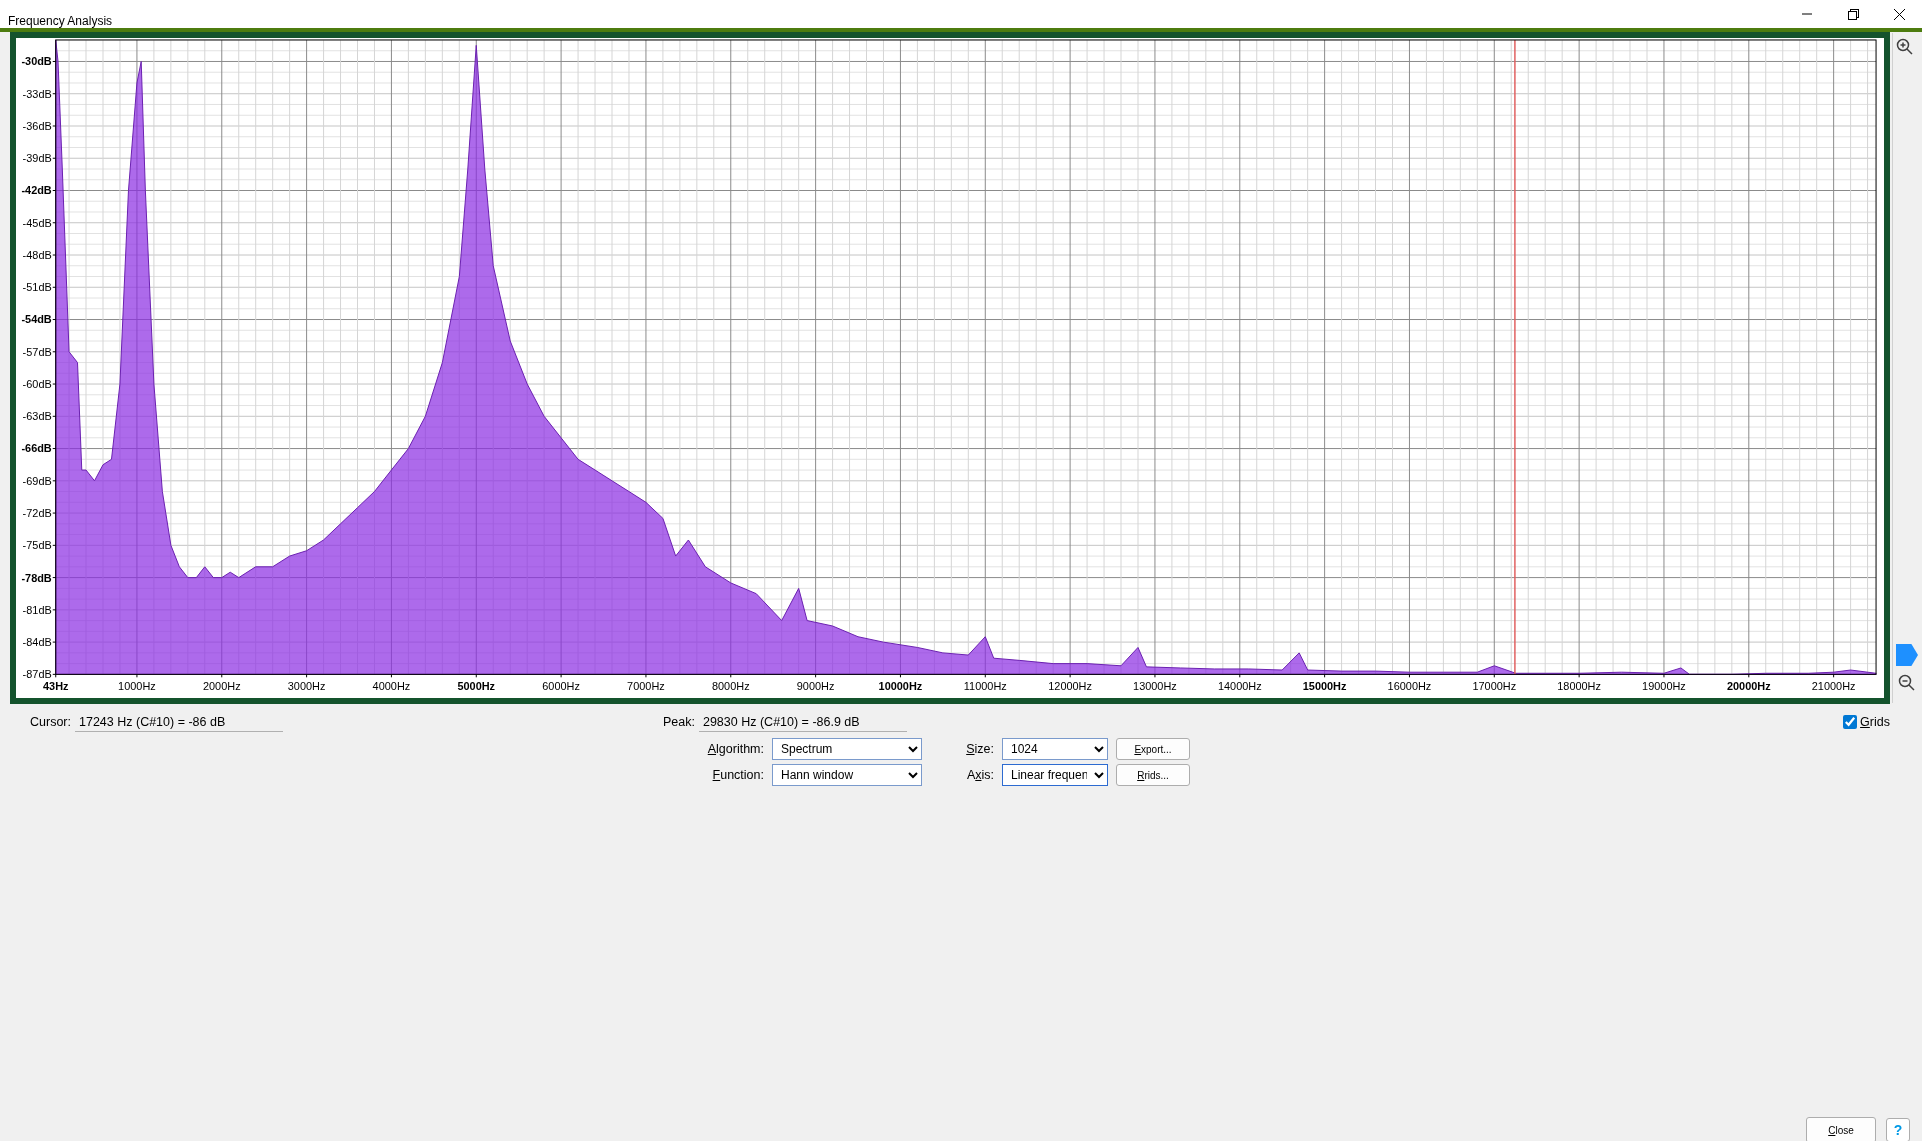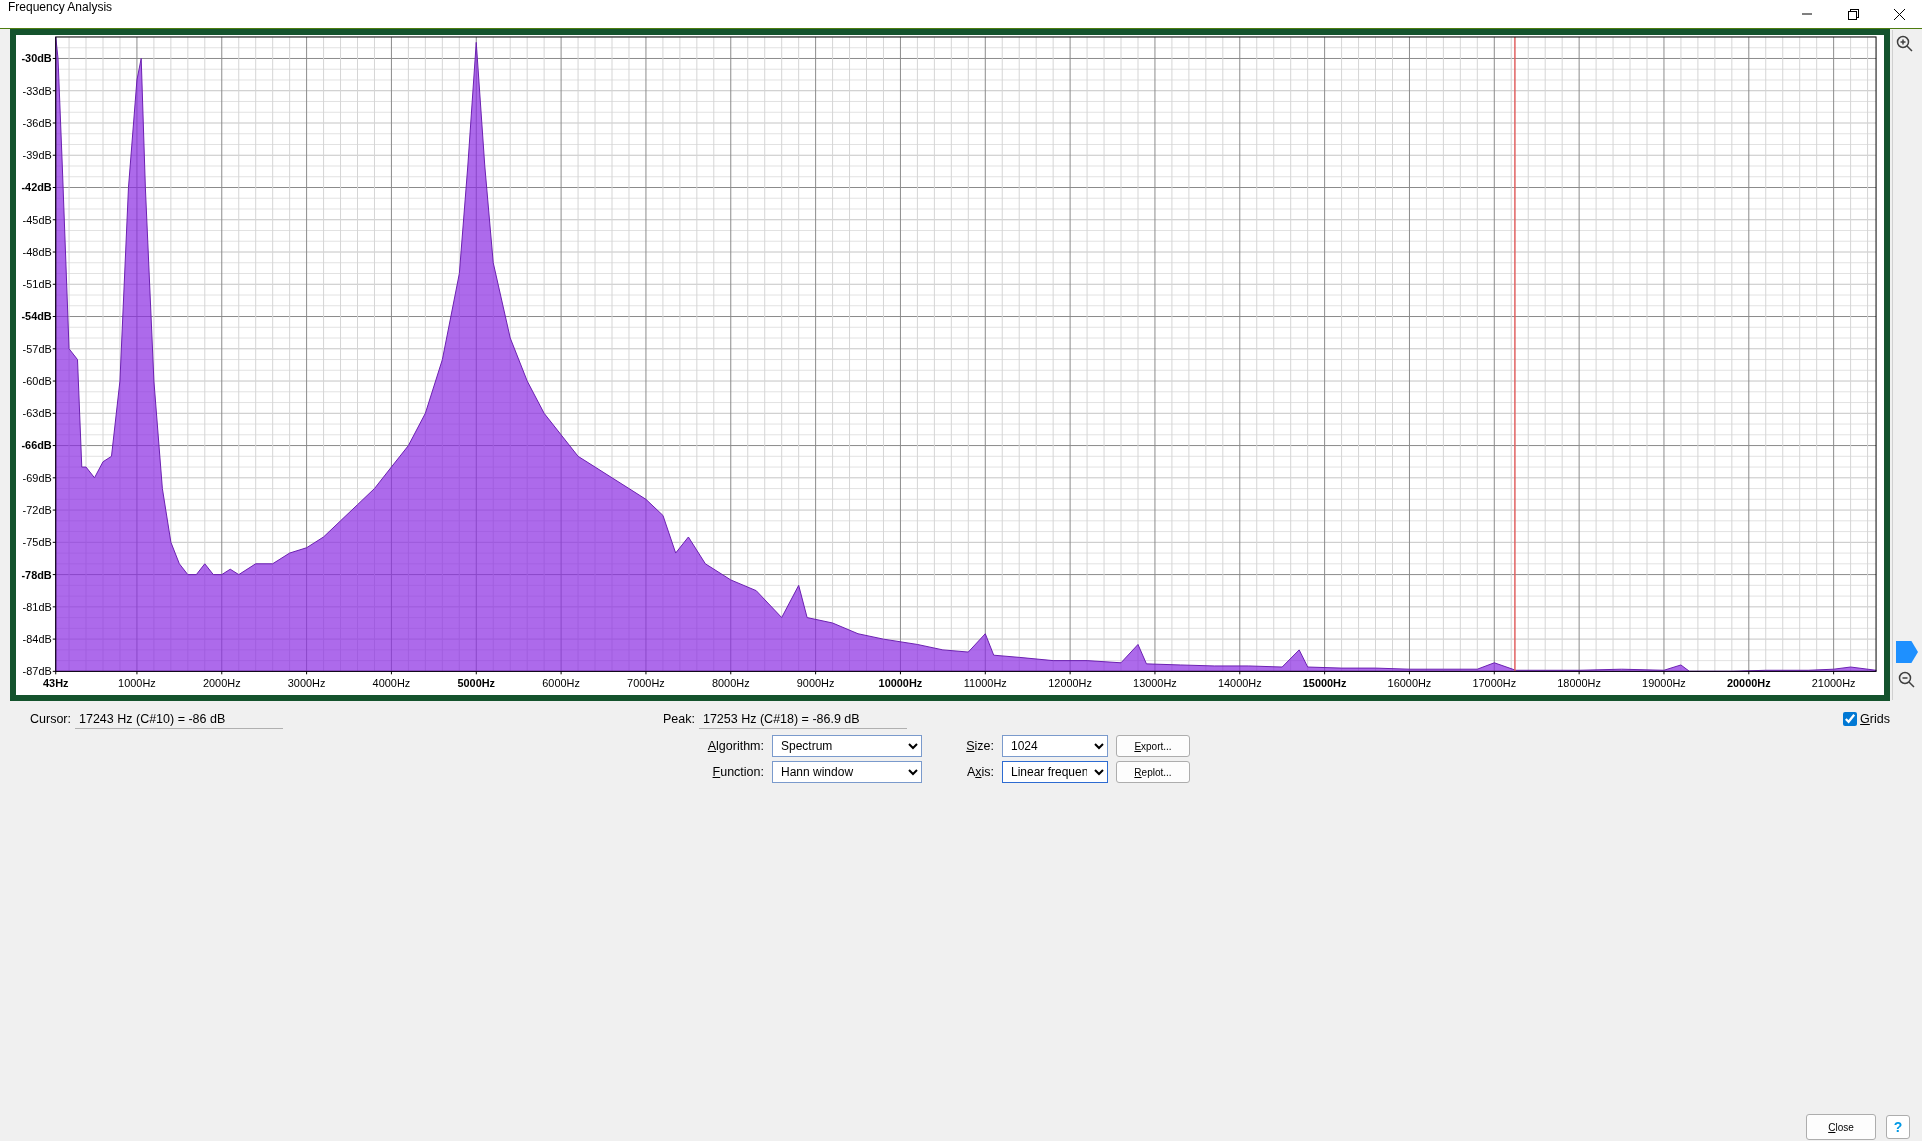--- a/index.html
+++ b/index.html
@@ -26,22 +26,22 @@
     font-size:12px;
     background:var(--panel-bg);
     color:var(--text);
     overflow:hidden;
   }
   
   .titlebar{
     height:28px;
     background:var(--titlebar-bg);
     display:flex;
-    align-items:flex-start;
-    border-bottom:1px solid #4d7c0f;
+    align-items:flex-end;
+    border-bottom:4px solid #4d7c0f;
   }
   .titlebar .title{
     padding-left:8px;
     font-size:12px;
   }
   .titlebar .spacer{flex:1}
   .titlebar .ctrl{
     width:46px;height:28px;
     display:flex;align-items:center;justify-content:center;
     font-size:13px;
@@ -489,41 +489,41 @@
         <line x1="4.5" y1="7" x2="9.5" y2="7" stroke="#404040" stroke-width="1.5"></line>
       </svg>
     </div>
   </div>
 
   <div class="readout-row" style="top:678px">
     <span class="lbl">Cursor:</span>
     <span class="val">17243 Hz (C#10) = -86 dB</span>
     <span style="width:380px"></span>
     <span class="lbl">Peak:</span>
-    <span class="val">17253 Hz (C#18) = -86.9 dB</span>
+    <span class="val">29830 Hz (C#10) = -86.9 dB</span>
     <div class="right-group">
       <input type="checkbox" id="grids-cb" checked="" style="">
       <label for="grids-cb"><span class="u">G</span><span>rids</span></label>
     </div>
   </div>
 
   <div class="param-rows" style="top:704px">
     <div class="param-row">
       <label><span class="u">A</span>lgorithm:</label>
       <select class="sel-wide" id="sel-algo"><option>Spectrum</option></select>
       <label><span class="u">S</span>ize:</label>
       <select class="sel-med" id="sel-size"><option>1024</option></select>
       <button class="win"><span class="u">E</span><span>xport...</span></button>
     </div>
     <div class="param-row">
       <label><span class="u">F</span>unction:</label>
       <select class="sel-wide" id="sel-func"><option>Hann window</option></select>
       <label>A<span class="u">x</span>is:</label>
       <select class="sel-med sel-focus" id="sel-axis"><option>Linear frequency</option></select>
-      <button class="win"><span class="u">R</span><span>eplot...</span></button>
+      <button class="win"><span class="u">R</span><span>rids...</span></button>
     </div>
   </div>
 
   <div class="footer">
     <button class="win"><span class="u">C</span><span>lose</span></button>
     <div class="help">?</div>
   </div>
 
 </div>
 

